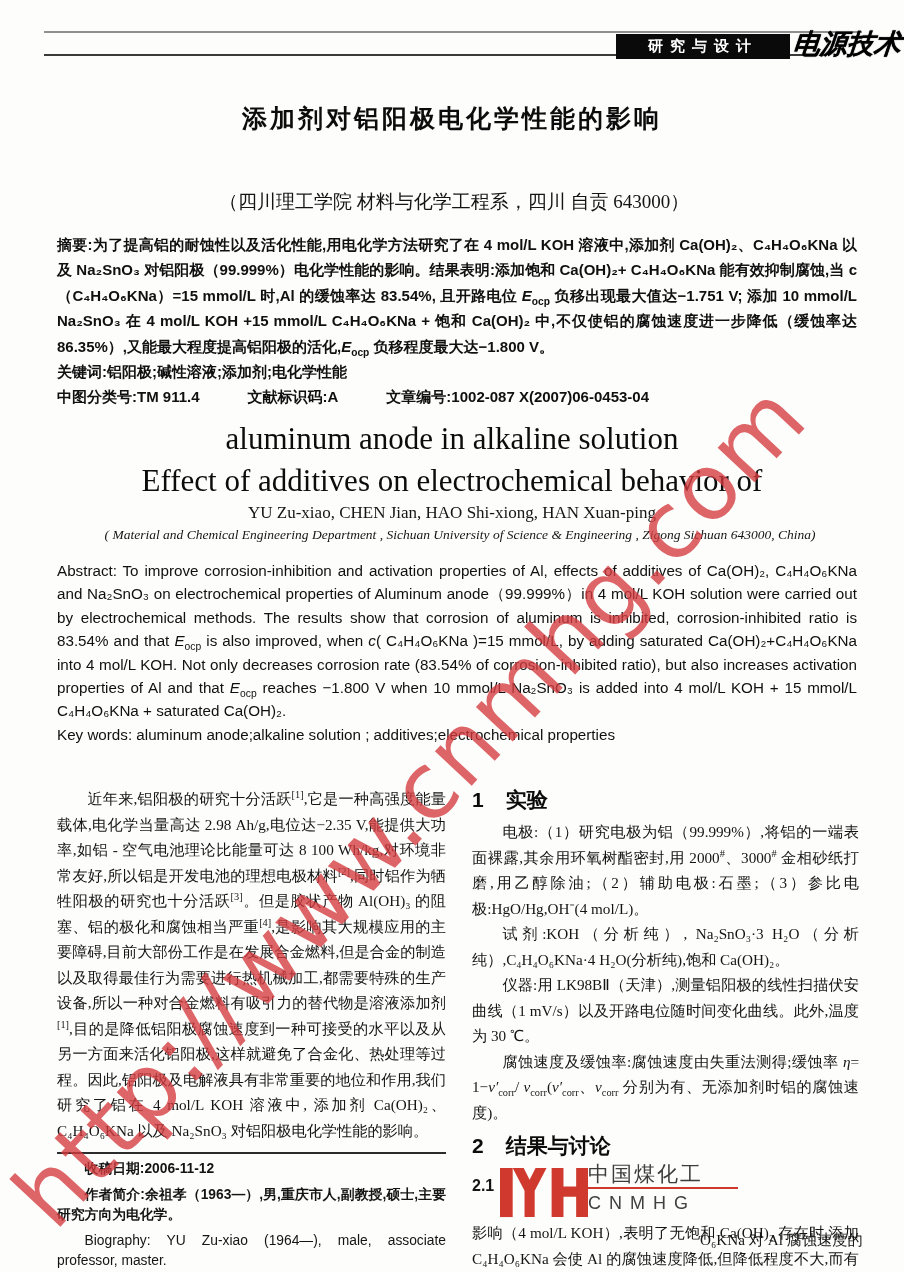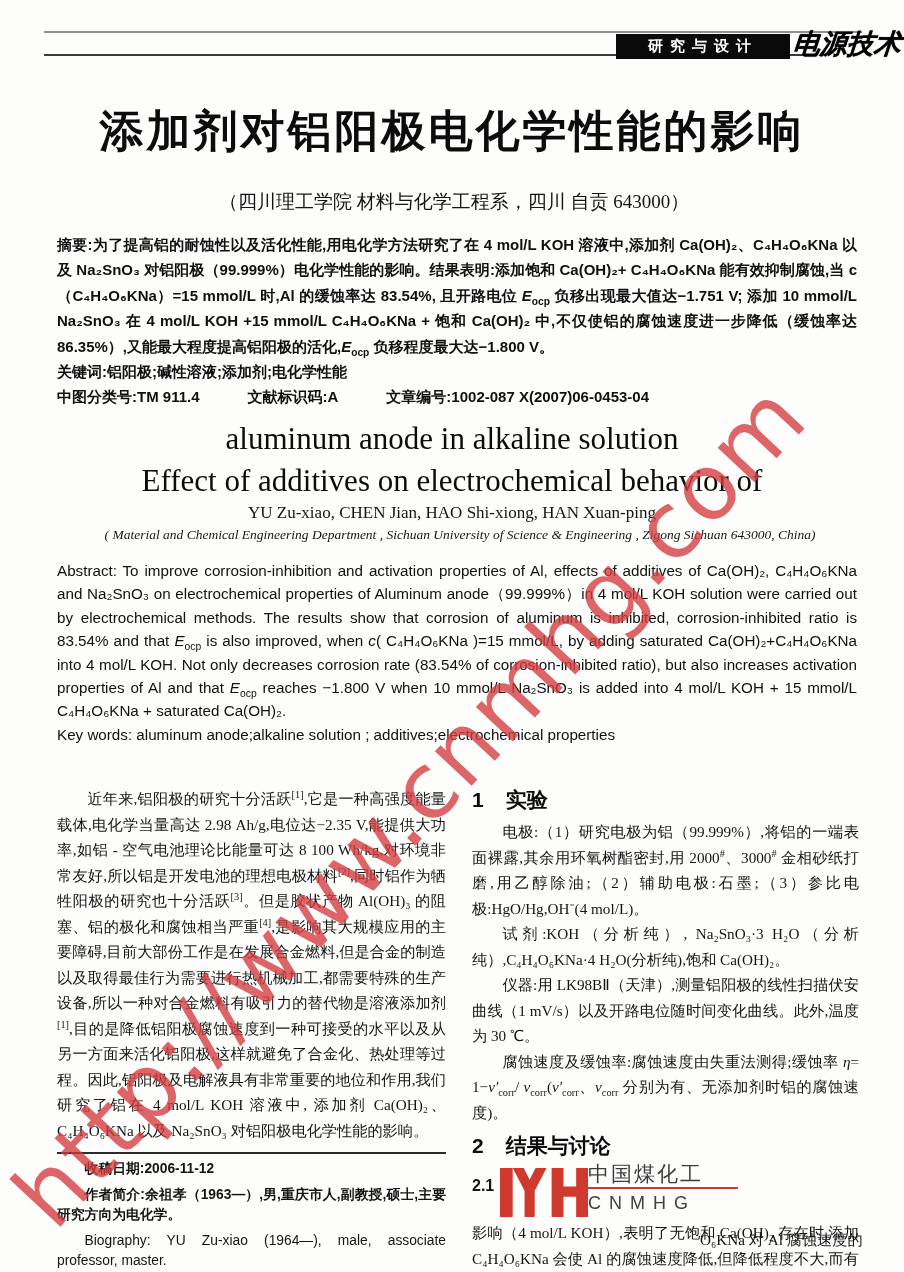--- a/index.html
+++ b/index.html
@@ -14,21 +14,21 @@
   .rule-mid{position:absolute;left:44px;top:54px;width:770px;height:2px;background:#3a3a3a;}
   .hdr-box{position:absolute;left:616px;top:34px;width:174px;height:25px;background:#0a0a0a;
            color:#fff;display:flex;align-items:center;justify-content:center;
            font-family:"Liberation Sans",sans-serif;font-size:15px;font-weight:700;letter-spacing:7px;}
   .hdr-journal{position:absolute;left:793px;top:26px;width:110px;font-family:"Liberation Sans",sans-serif;
            font-size:27px;font-weight:900;font-style:italic;letter-spacing:0px;color:#000;
            transform:skewX(-5deg);text-shadow:0 0 1px #000;}
 
   
   .title-cn{position:absolute;left:0;right:0;top:102px;margin:0;text-align:center;
-            font-family:"Liberation Sans",sans-serif;font-weight:800;font-size:44px;letter-spacing:3px;color:#0c0c0c;}
+            font-family:"Liberation Sans",sans-serif;font-weight:800;font-size:25px;letter-spacing:3px;color:#0c0c0c;}
   .authors-cn{position:absolute;left:0;right:0;top:162px;text-align:center;font-size:17px;letter-spacing:1px;}
   .affil-cn{position:absolute;left:4px;right:0;top:189px;text-align:center;font-size:19px;}
 
   
   .abs-cn{position:absolute;left:57px;top:232px;width:800px;
           font-family:"Liberation Sans",sans-serif;font-weight:700;font-size:15px;line-height:25.4px;
           text-align:justify;color:#101010;}
   .clc-line{display:flex;}
   .clc-line span{margin-right:48px;white-space:nowrap;}
 

